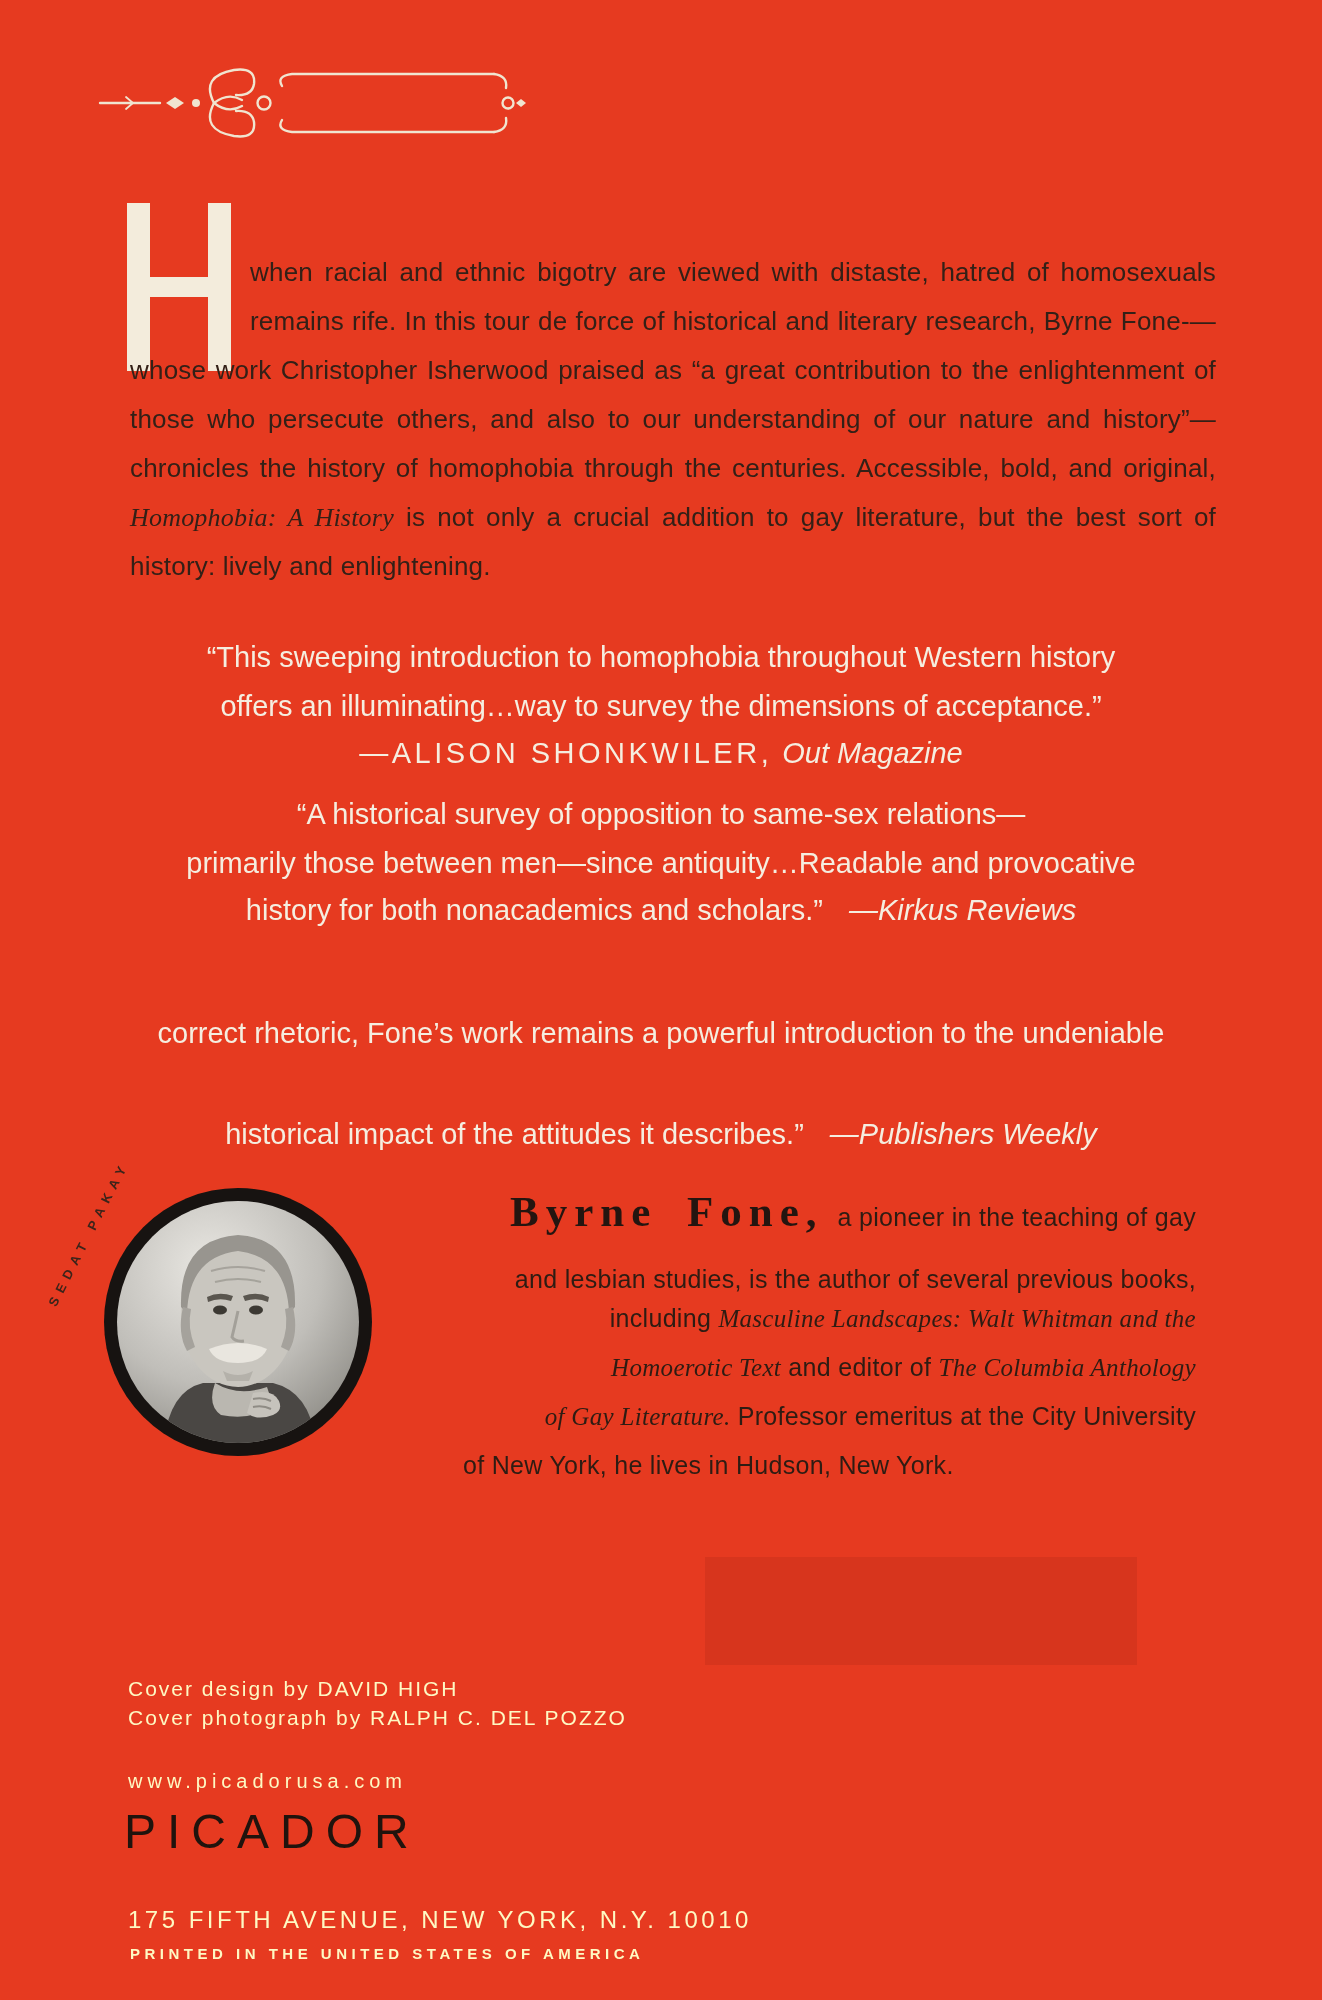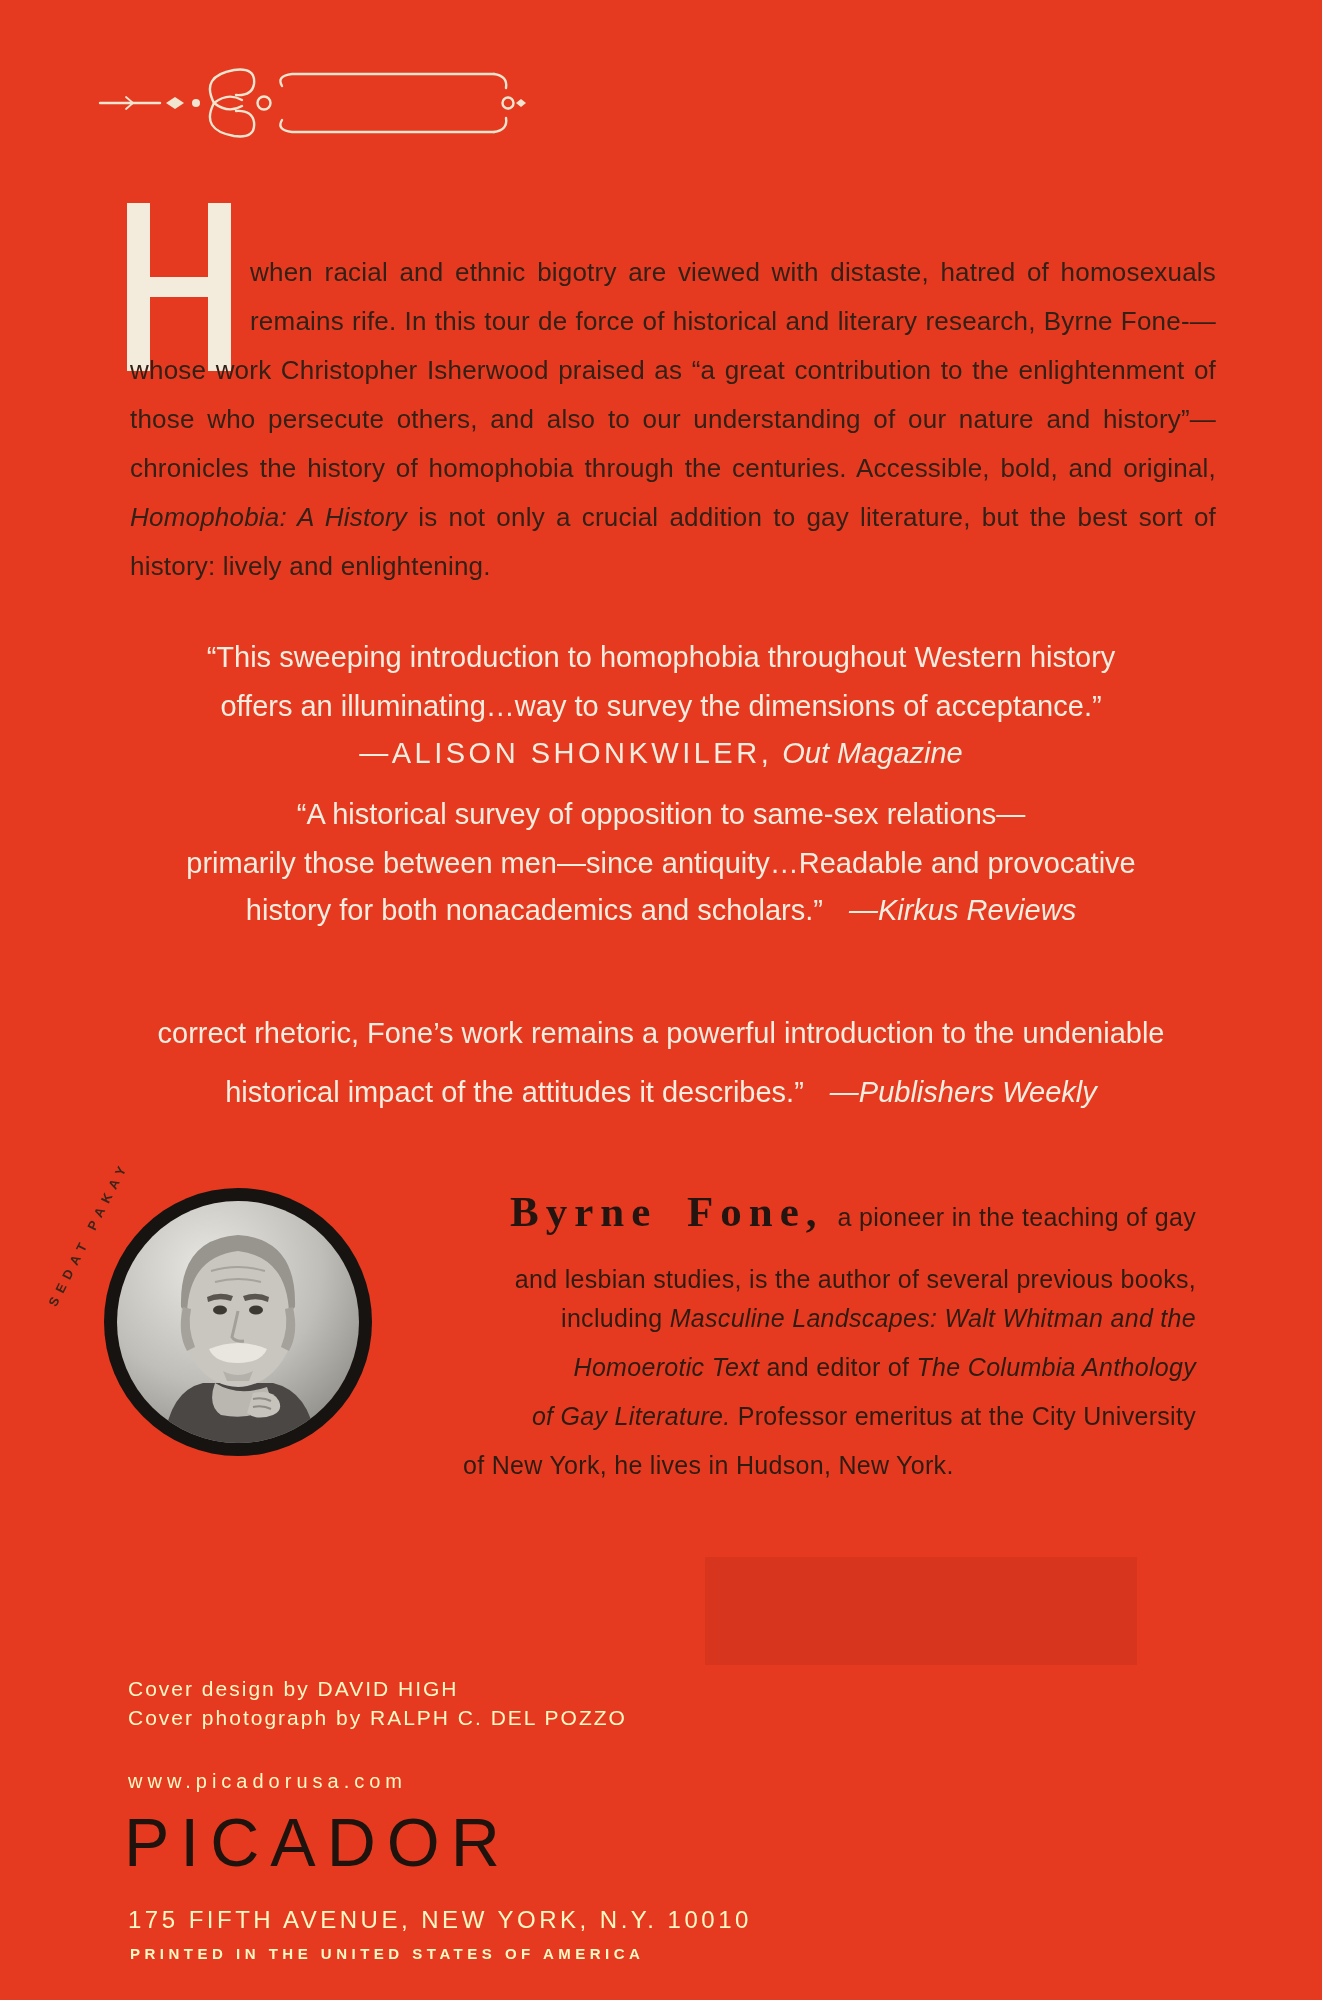--- a/index.html
+++ b/index.html
@@ -9,21 +9,21 @@
     font-family:"Liberation Sans",sans-serif;
   }
   .abs{position:absolute;}
   
   .pline{
     position:absolute;color:#332017;font-size:26px;line-height:1.25;
     text-align:justify;text-align-last:justify;letter-spacing:.2px;
   }
   .pline.caps{color:#f0e8d6;letter-spacing:2.4px;font-size:25px;}
   .pline.last{text-align:left;text-align-last:left;}
-  .it{font-style:italic;}
+  .it{font-style:italic;font-family:Liberation Serif, serif;}
   
   .dropH{position:absolute;left:127px;top:203px;width:104px;height:168px;}
   .dropH .bar{position:absolute;top:0;width:23px;height:168px;background:#f3ecdc;}
   .dropH .cross{position:absolute;left:0;top:74px;width:104px;height:20px;background:#f3ecdc;}
   
   .qline{
     position:absolute;left:111px;width:1100px;text-align:center;
     color:#f5eee0;font-size:29px;line-height:1.2;
   }
   .attr-name{letter-spacing:3.5px;}
@@ -40,21 +40,21 @@
   }
   .photo-credit{
     position:absolute;left:52px;top:1298px;transform:rotate(-63deg);
     transform-origin:0 50%;font-size:13px;letter-spacing:6.5px;
     color:#3c241a;white-space:nowrap;font-weight:bold;
   }
   
   .foot{position:absolute;color:#fef9c3;line-height:1;}
   .credit{font-size:21px;letter-spacing:2px;}
   .website{font-size:20px;letter-spacing:5px;}
-  .publisher{font-size:68px;letter-spacing:11px;font-weight:400;color:#20130d;}
+  .publisher{font-size:48px;letter-spacing:11px;font-weight:400;color:#20130d;}
   .address{font-size:24px;letter-spacing:3.5px;}
   .printed{font-size:15px;letter-spacing:4.5px;font-weight:bold;}
   .shade{
     position:absolute;left:705px;top:1557px;width:432px;height:108px;
     background:rgba(40,0,0,0.08);
   }
 </style>
 </head>
 <body>
 
@@ -96,21 +96,21 @@
 
   <div class="qline" style="top:640px;">“This sweeping introduction to homophobia throughout Western history</div>
   <div class="qline" style="top:689px;">offers an illuminating…way to survey the dimensions of acceptance.”</div>
   <div class="qline" style="top:736px;"><span class="attr-name">—ALISON SHONKWILER,</span><span class="attr-src">Out Magazine</span></div>
 
   <div class="qline" style="top:797px;">“A historical survey of opposition to same-sex relations—</div>
   <div class="qline" style="top:846px;">primarily those between men—since antiquity…Readable and provocative</div>
   <div class="qline" style="top:893px;"><span>history for both nonacademics and scholars.”</span><span class="attr-gap">—Kirkus Reviews</span></div>
 
   <div class="qline" style="top:1016px;">correct rhetoric, Fone’s work remains a powerful introduction to the undeniable</div>
-  <div class="qline" style="top:1075px;"><span>historical impact of the attitudes it describes.”</span><span class="attr-gap">—Publishers Weekly</span></div>
+  <div class="qline" style="top:1117px;"><span>historical impact of the attitudes it describes.”</span><span class="attr-gap">—Publishers Weekly</span></div>
 
   <div class="photo-credit">SEDAT PAKAY</div>
 
   <svg class="abs" style="left:103px;top:1187px;" width="270" height="270" viewBox="0 0 270 270">
     <defs>
       <radialGradient id="pbg" cx="38%" cy="28%" r="85%">
         <stop offset="0%" stop-color="#e9e7e2"></stop>
         <stop offset="55%" stop-color="#c0beb9"></stop>
         <stop offset="100%" stop-color="#87857f"></stop>
       </radialGradient>

